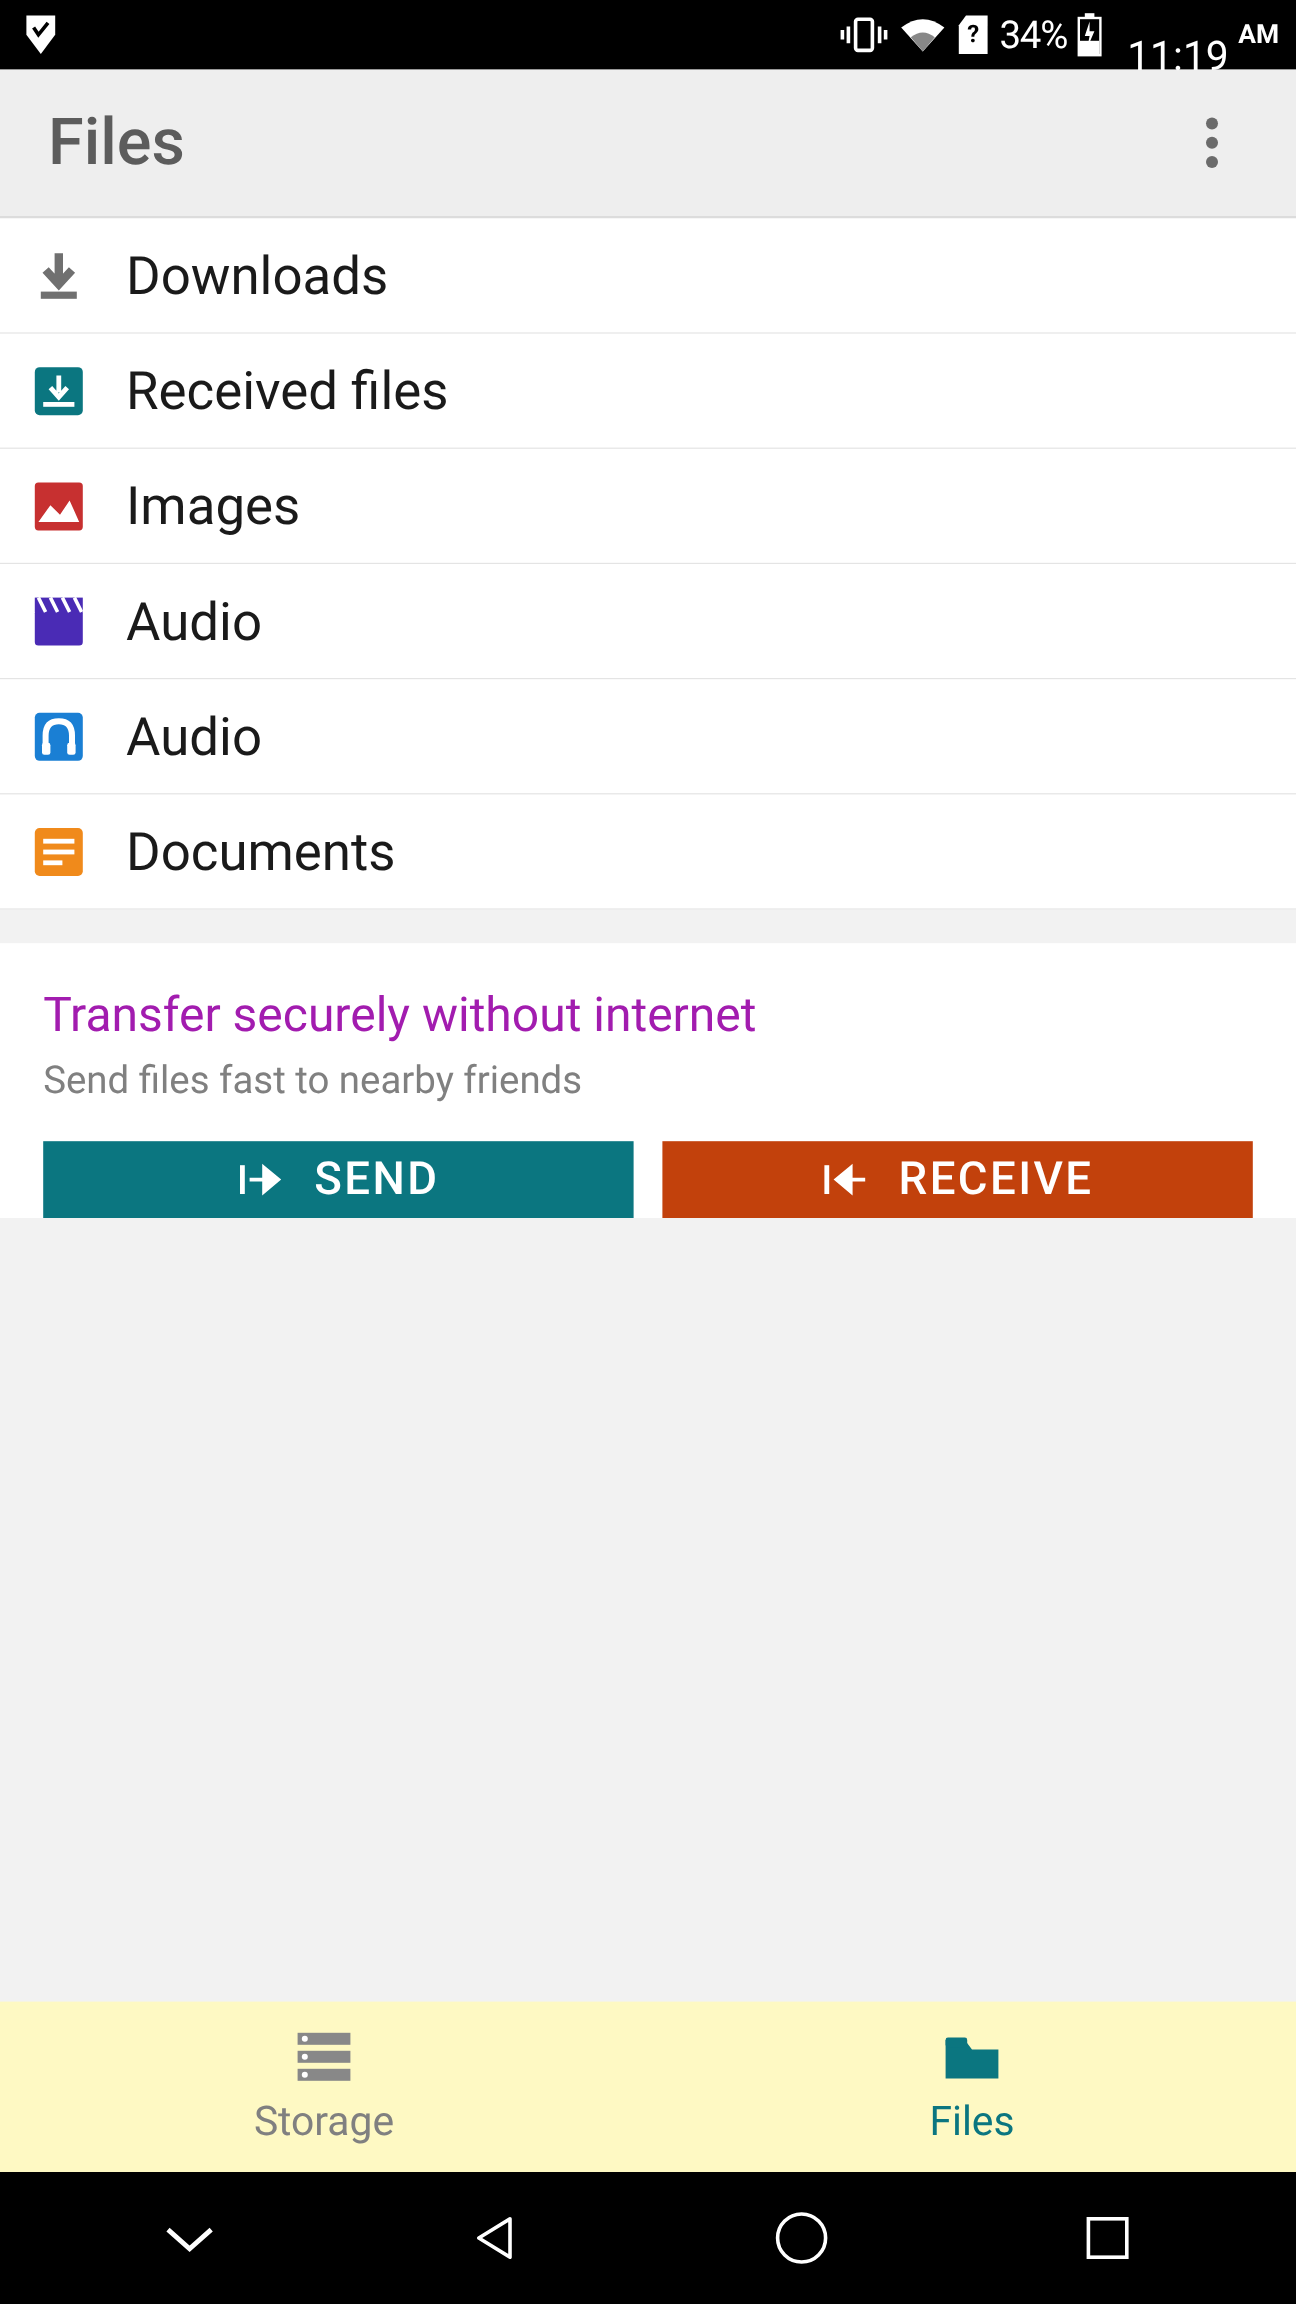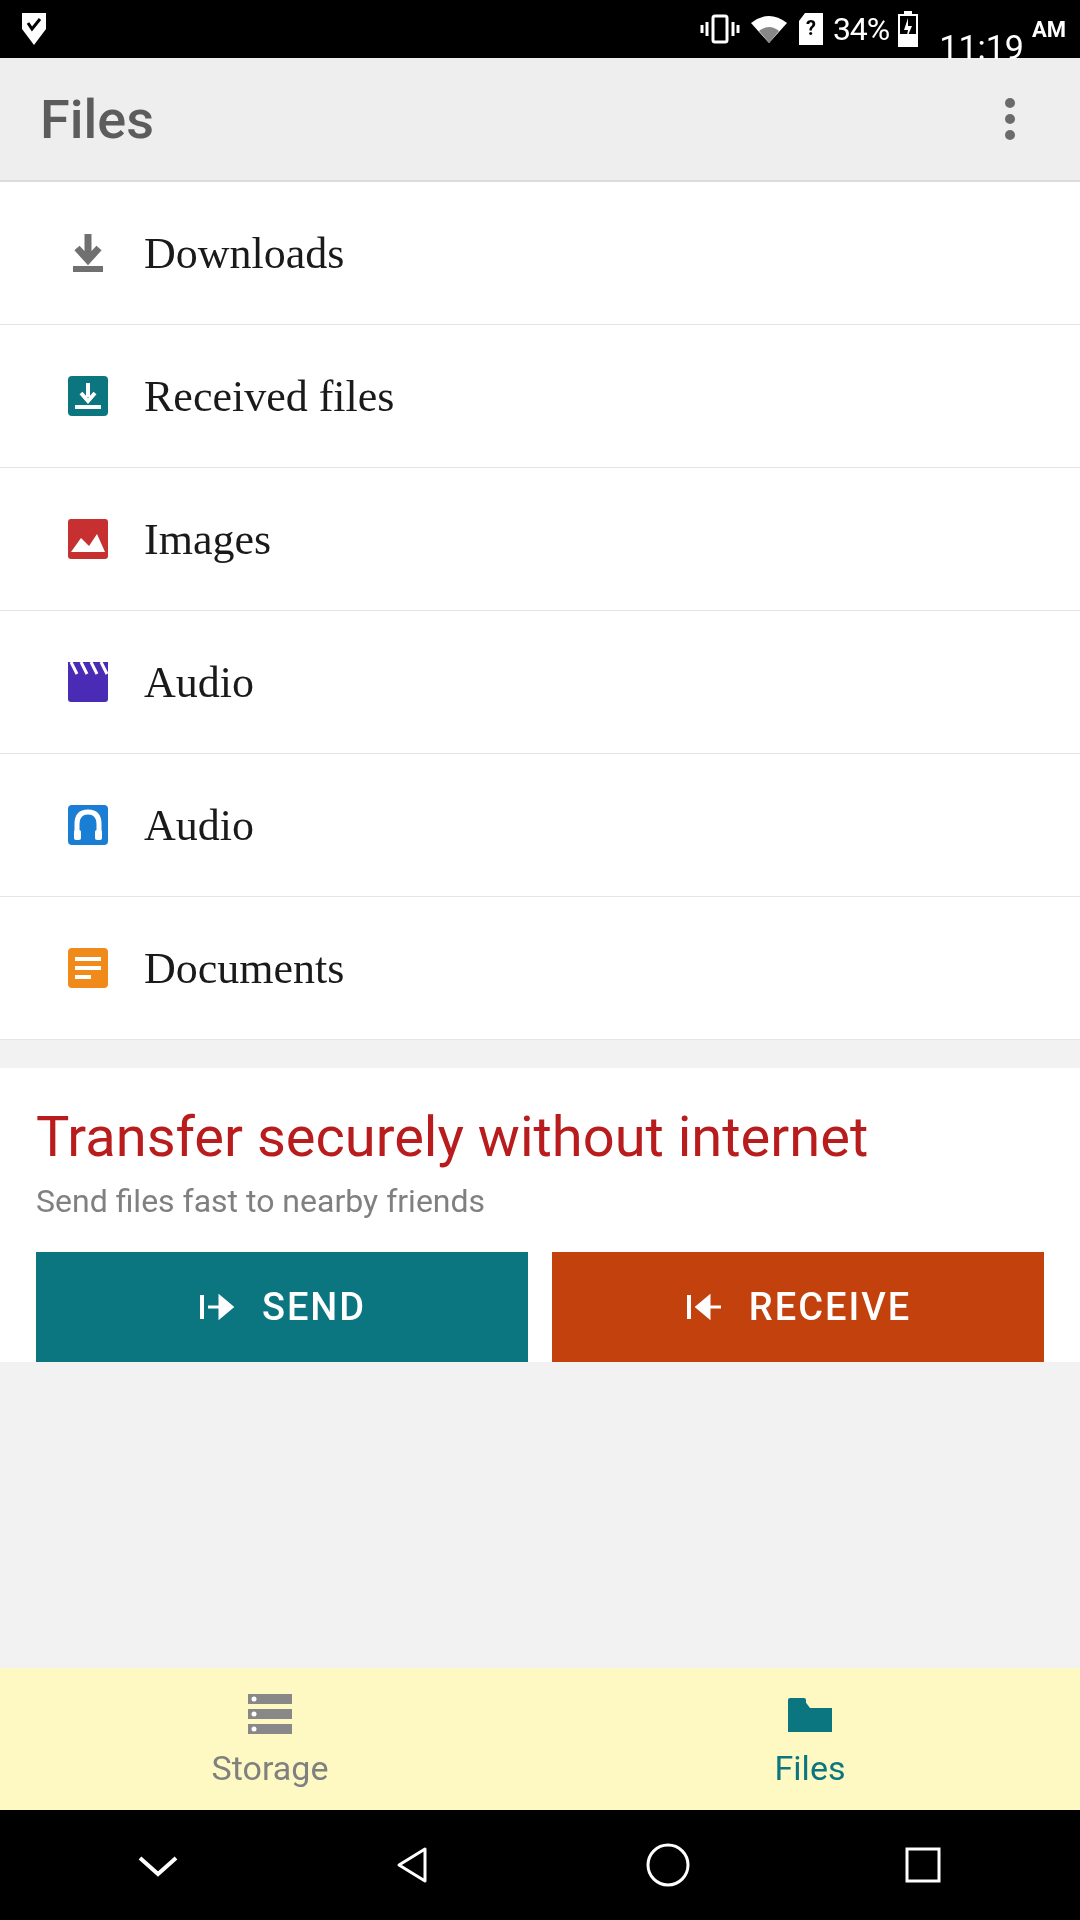--- a/index.html
+++ b/index.html
@@ -13,30 +13,30 @@
   .status-right .time { font-size: 34px; margin-left: 12px; margin-top: 36px; }
   .status-right .ampm { font-size: 22px; margin-left: 0; font-weight: bold; }
   
   
   .app-bar { height: 124px; background: #eeeeee; display: flex; align-items: center; padding: 0 40px; border-bottom: 2px solid #dcdcdc; }
   .app-title { flex: 1; font-size: 54px; font-weight: 500; color: #5c5c5c; }
   .more-btn { width: 60px; height: 60px; display: flex; align-items: center; justify-content: center; }
   
   
   .category-list { background: #fff; }
-  .category-item { height: 143px; display: flex; align-items: center; padding: 0 64px; border-bottom: 1px solid #e4e4e4; font-family: Liberation Serif, serif; }
+  .category-item { height: 96px; display: flex; align-items: center; padding: 0 25px; border-bottom: 1px solid #e4e4e4; }
   .category-icon { width: 48px; height: 48px; margin-right: 32px; display: flex; align-items: center; justify-content: center; }
   .category-label { font-size: 44px; color: #1a1a1a; }
   
   
   .transfer-card { margin-top: 28px; background: #fff; padding: 36px 36px 0 36px; }
-  .transfer-title { font-size: 56px; color: #b91c1c; margin-bottom: 12px; }
+  .transfer-title { font-size: 40px; color: #a21caf; margin-bottom: 12px; }
   .transfer-sub { font-size: 32px; color: #808080; margin-bottom: 32px; }
   .transfer-buttons { display: flex; gap: 24px; }
-  .tbtn { flex: 1; height: 110px; display: flex; align-items: center; justify-content: center; gap: 20px; color: #fff; font-size: 38px; font-weight: 500; letter-spacing: 2px; }
+  .tbtn { flex: 1; height: 64px; display: flex; align-items: center; justify-content: center; gap: 20px; color: #fff; font-size: 38px; font-weight: 500; letter-spacing: 2px; }
   .tbtn.send { background: #0b7680; }
   .tbtn.receive { background: #c2410c; }
   
   
   .bottom-tabs { position: absolute; bottom: 110px; left: 0; right: 0; height: 142px; background: #fef9c3; display: flex; }
   .tab { flex: 1; display: flex; flex-direction: column; align-items: center; justify-content: center; gap: 10px; font-size: 34px; }
   .tab.inactive { color: #808080; }
   .tab.active { color: #0b7680; }
   
   

